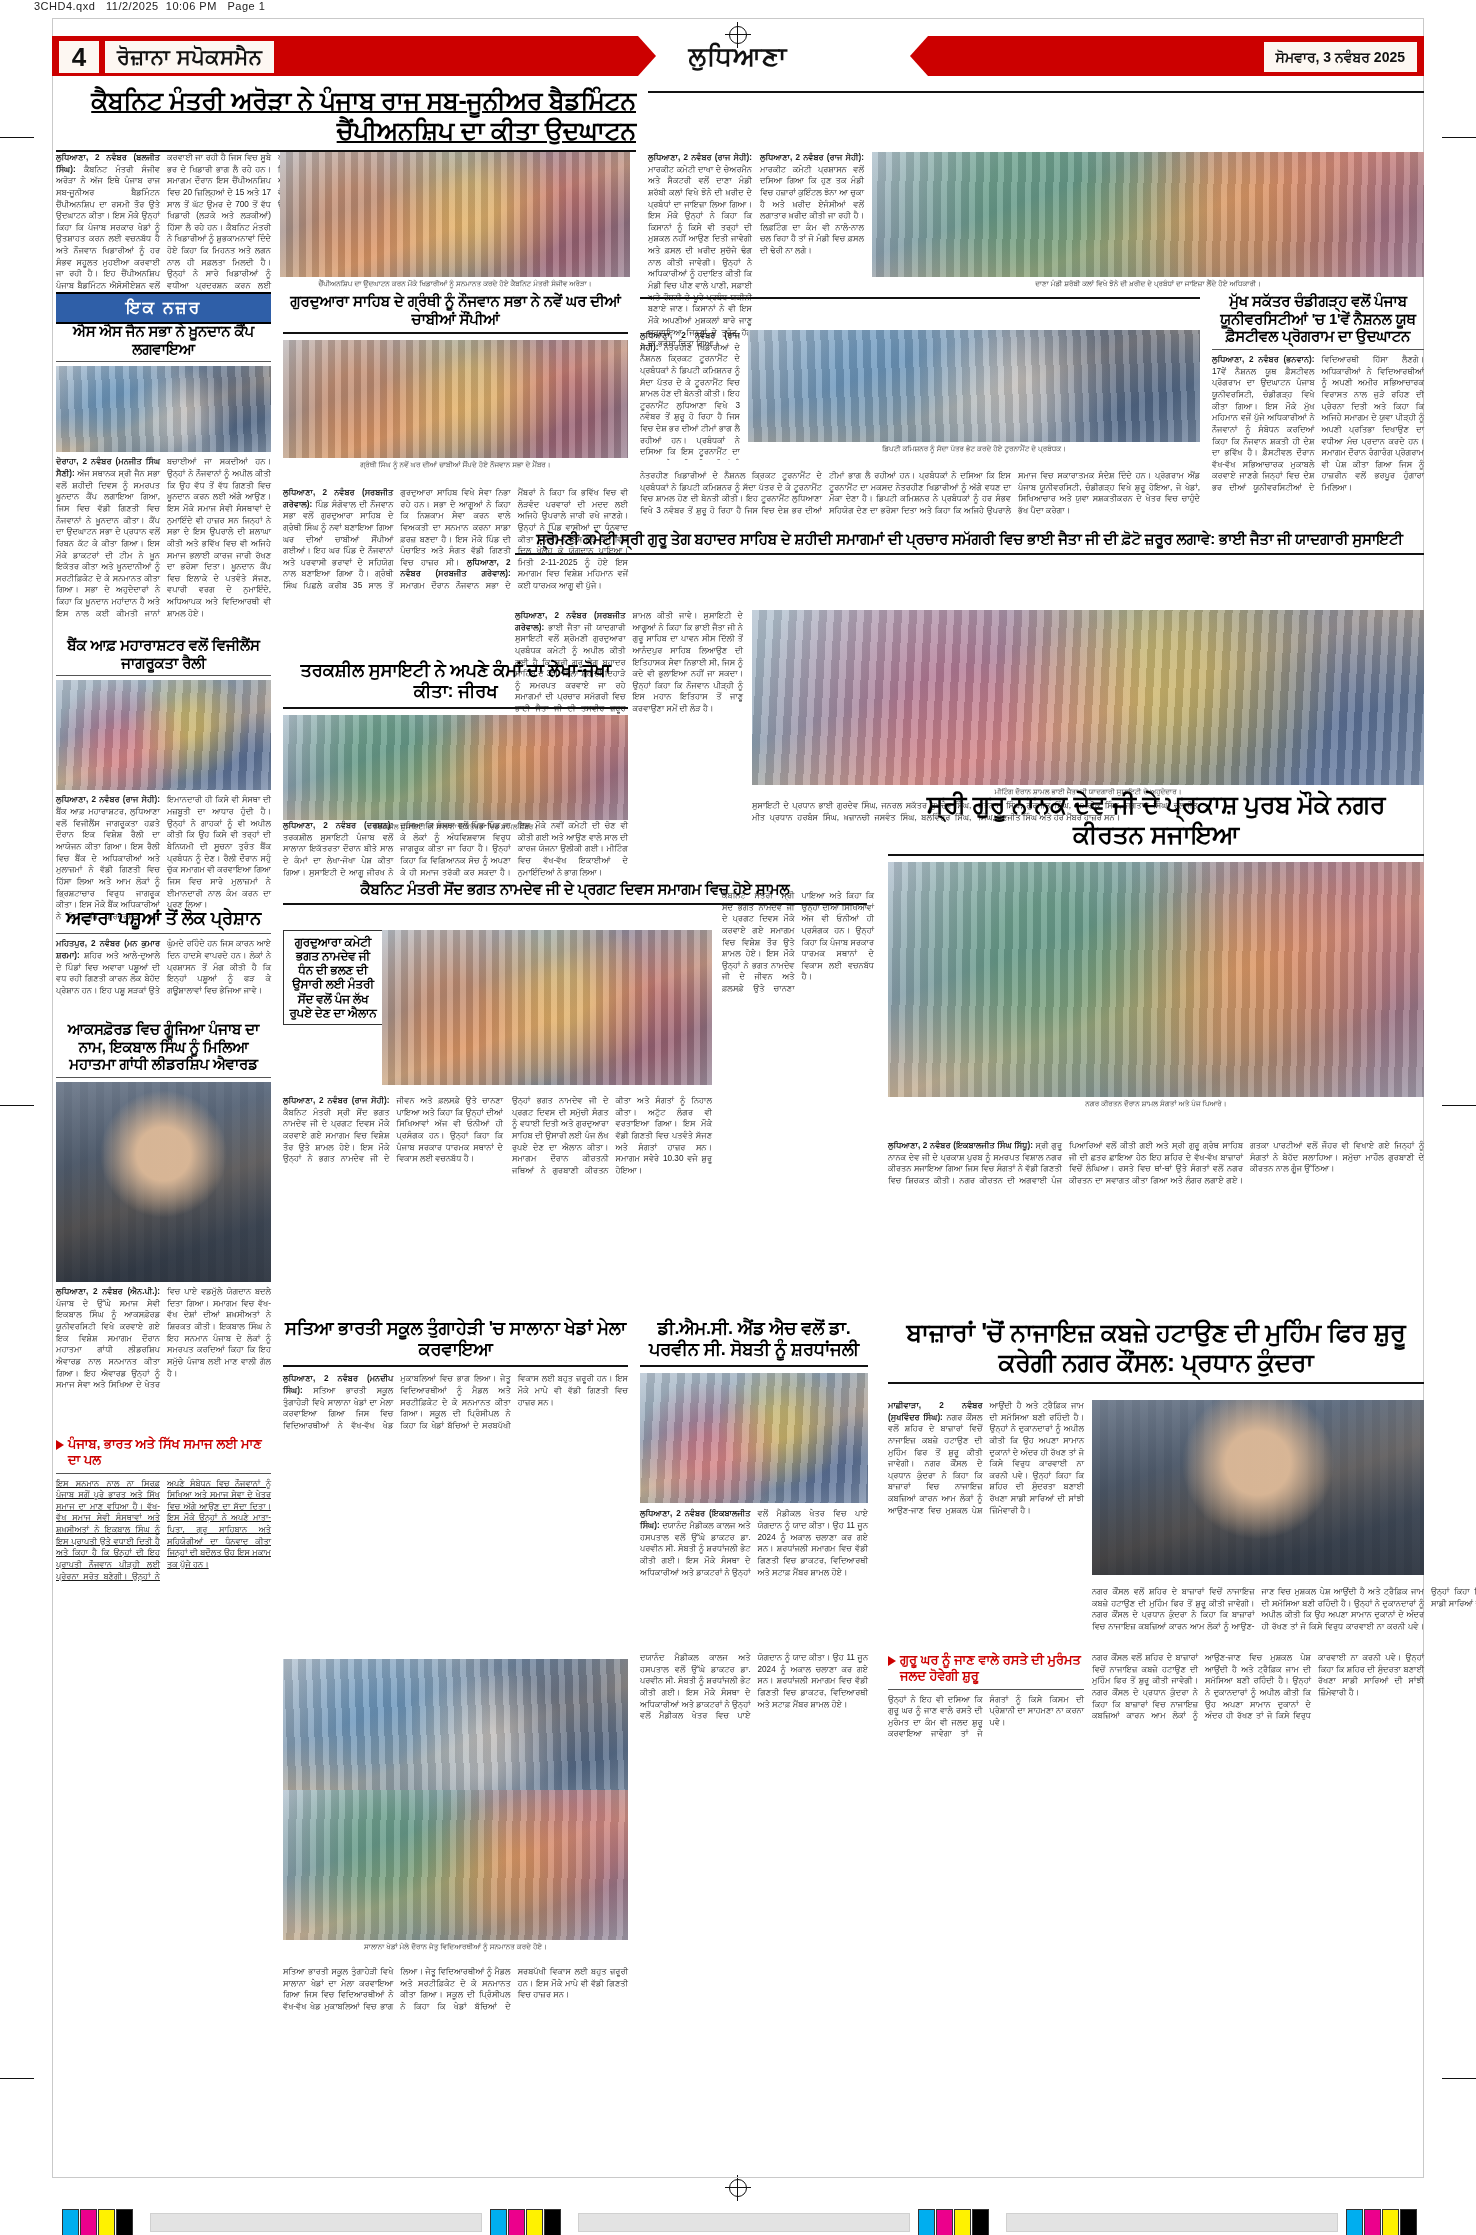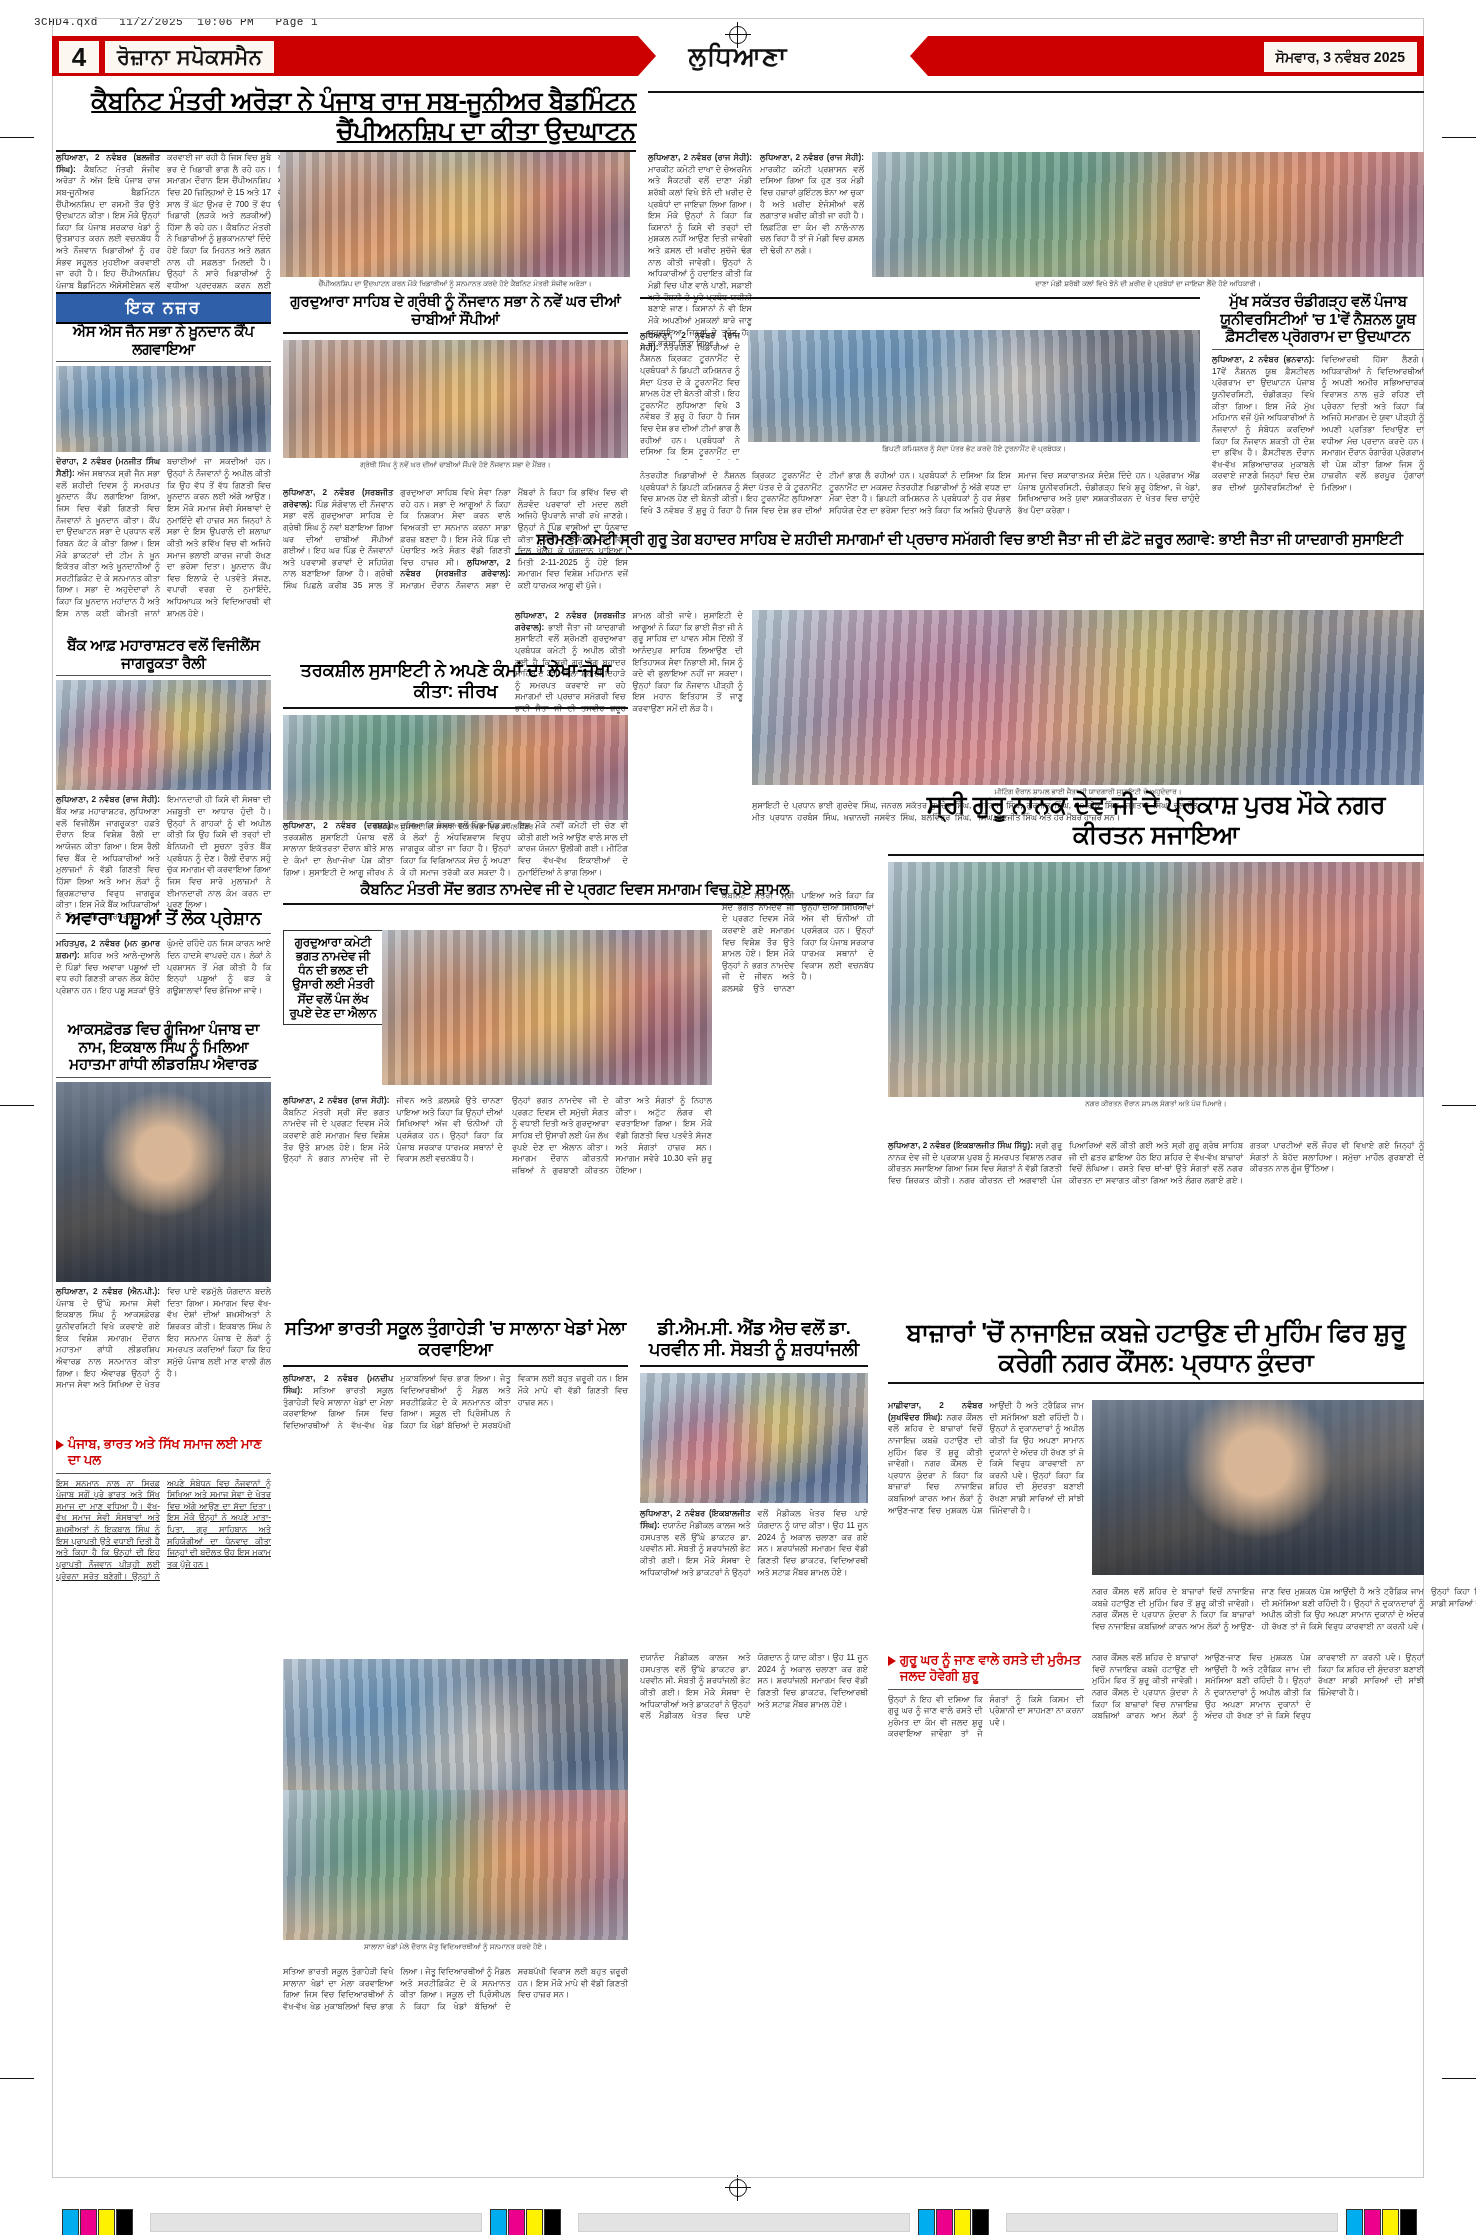--- a/index.html
+++ b/index.html
@@ -4,22 +4,22 @@
 <title>Rozana Spokesman - Page 4</title>
 <style>
   html,body{margin:0;padding:0;background:#ffffff;}
   body{
     width:1476px;height:2235px;position:relative;overflow:hidden;
     font-family:"Liberation Sans","DejaVu Sans",sans-serif;
     color:#111;
   }
   
   .print-slug{
-    position:absolute;left:34px;top:16px;font-size:11px;letter-spacing:.5px;
-    font-family:Liberation Mono, monospace;color:#222;white-space:pre;
+    position:absolute;left:34px;top:0;font-size:11px;letter-spacing:.5px;
+    font-family:Liberation Sans, sans-serif;color:#222;white-space:pre;
   }
   .reg-mark{position:absolute;width:26px;height:26px;}
   .reg-mark::before,.reg-mark::after{content:"";position:absolute;background:#111;}
   .reg-mark::before{left:12px;top:0;width:1px;height:26px;}
   .reg-mark::after{top:12px;left:0;height:1px;width:26px;}
   .reg-ring{position:absolute;left:4px;top:4px;width:16px;height:16px;border:1px solid #111;border-radius:50%;}
   .crop-l{position:absolute;left:0;width:34px;height:1px;background:#111;}
   .crop-r{position:absolute;right:0;width:34px;height:1px;background:#111;}
   .page-frame{position:absolute;left:52px;top:18px;width:1372px;height:2160px;border:1px solid #c9c9c9;box-sizing:border-box;}
 

